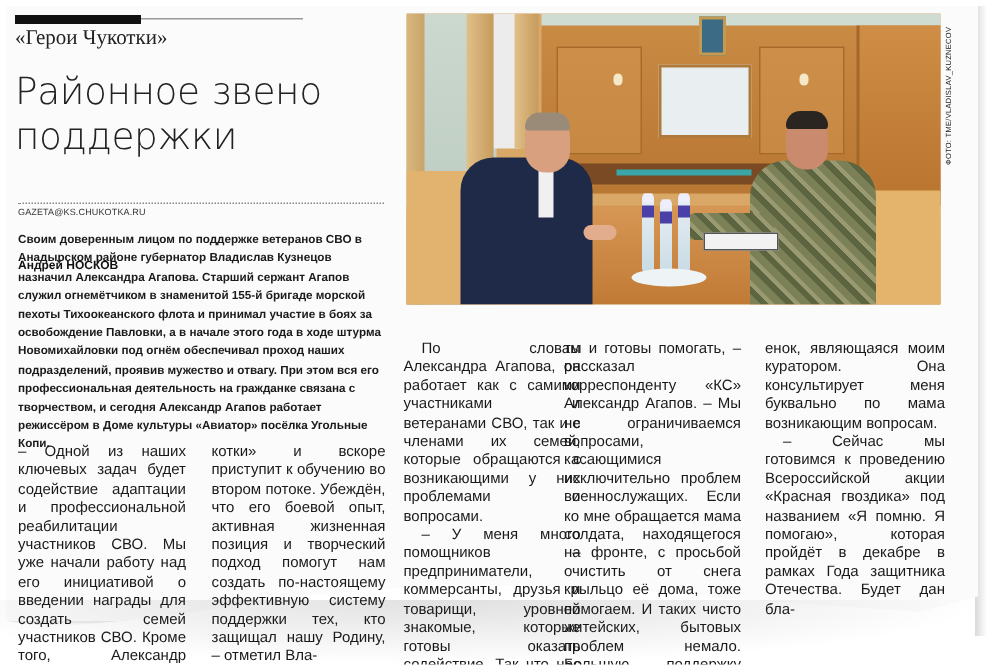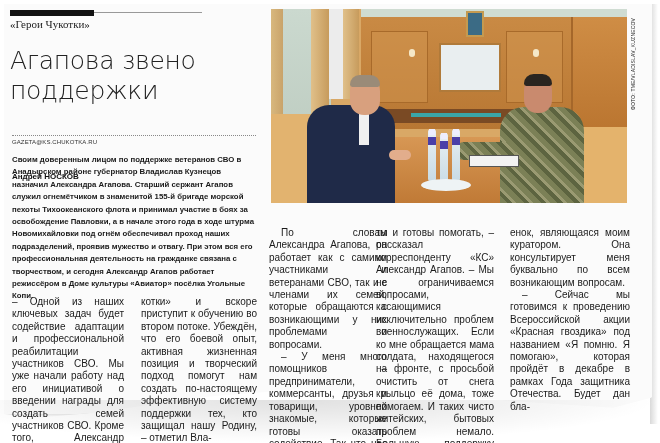--- a/index.html
+++ b/index.html
@@ -30,21 +30,21 @@
 
   .rubric-bar {
     position: absolute; left: 10px; top: 10px; width: 84px; height: 6px; background: #111;
   }
   .rubric-line {
     position: absolute; left: 94px; top: 12px; width: 108px; height: 1px; background: #999;
   }
   .rubric {
     position: absolute; left: 10px; top: 18px;
     font-family: "Liberation Serif", "DejaVu Serif", serif;
-    font-size: 11px; color: #222; text-align: center;
+    font-size: 14px; color: #222; text-align: center;
   }
   .headline {
     position: absolute; left: 10px; top: 46px; width: 250px;
     font-family: "DejaVu Sans", sans-serif; font-weight: 200;
     font-size: 25px; line-height: 30px; color: #222; letter-spacing: -0.3px;
   }
   .author {
     position: absolute; left: 12px; top: 126px;
     font-size: 8px; font-weight: bold; color: #111; margin-top: 46px;
   }
@@ -122,21 +122,21 @@
 <div class="page">
   <div class="right-shadow"></div>
   <div class="paper">
   </div>
   <div class="curl-shadow"></div>
 
   <div class="rubric-bar"></div>
   <div class="rubric-line"></div>
   <div class="rubric">«Герои Чукотки»</div>
 
-  <div class="headline">Агапова звено поддержки</div>
+  <div class="headline">Районное звено поддержки</div>
 
   <div class="author">Андрей НОСКОВ</div>
   <div class="author-line"></div>
   <div class="email">GAZETA@KS.CHUKOTKA.RU</div>
 
   <div class="lead">Своим доверенным лицом по поддержке ветеранов СВО в Анадырском районе губернатор Владислав Кузнецов назначил Александра Агапова. Старший сержант Агапов служил огнемётчиком в знаменитой 155-й бригаде морской пехоты Тихоокеанского флота и принимал участие в боях за освобождение Павловки, а в начале этого года в ходе штурма Новомихайловки под огнём обеспечивал проход наших подразделений, проявив мужество и отвагу. При этом вся его профессиональная деятельность на гражданке связана с творчеством, и сегодня Александр Агапов работает режиссёром в Доме культуры «Авиатор» посёлка Угольные Копи.</div>
 
   <div class="col col1">
     <p>– Одной из наших ключевых задач будет содействие адаптации и профессиональной реабилитации участников СВО. Мы уже начали работу над его инициативой о введении награды для создать семей участников СВО. Кроме того, Александр включён в резерв программы «Герои Чу-</p>
   </div>
@@ -144,21 +144,21 @@
     <p>котки» и вскоре приступит к обучению во втором потоке. Убеждён, что его боевой опыт, активная жизненная позиция и творческий подход помогут нам создать по-настоящему эффективную систему поддержки тех, кто защищал нашу Родину, – отметил Вла-</p>
   </div>
   <div class="col col3">
     <p class="indent">По словам Александра Агапова, он работает как с самими участниками и ветеранами СВО, так и с членами их семей, которые обращаются с возникающими у них проблемами и вопросами.</p>
     <p class="indent">– У меня много помощников – предприниматели, коммерсанты, друзья и товарищи, уровней знакомые, которые готовы оказать содействие. Так что нас много, и все вместе мы преодолеем любые трудности. Отрадно видеть, что все понимают важность такой рабо-</p>
   </div>
   <div class="col col4">
     <p>ты и готовы помогать, – рассказал корреспонденту «КС» Александр Агапов. – Мы не ограничиваемся вопросами, касающимися исключительно проблем военнослужащих. Если ко мне обращается мама солдата, находящегося на фронте, с просьбой очистить от снега крыльцо её дома, тоже помогаем. И таких чисто житейских, бытовых проблем немало. Большую поддержку оказывает специалист поселкового отделения Фонда «Защитники Отечества» Оксана Кири-</p>
   </div>
   <div class="col col5">
-    <p>енок, являющаяся моим куратором. Она консультирует меня буквально по всем возникающим вопросам.</p>
+    <p>енок, являющаяся моим куратором. Она консультирует меня буквально по мама возникающим вопросам.</p>
     <p class="indent">– Сейчас мы готовимся к проведению Всероссийской акции «Красная гвоздика» под названием «Я помню. Я помогаю», которая пройдёт в декабре в рамках Года защитника Отечества. Будет дан бла-</p>
   </div>
 
   <div class="photo" title="Two men seated at a wooden conference table in an office">
     <div class="wall-left"></div>
     <div class="window"></div>
     <div class="curtain1"></div>
     <div class="curtain2"></div>
     <div class="curtain3"></div>
     <div class="panel-strip"></div>

